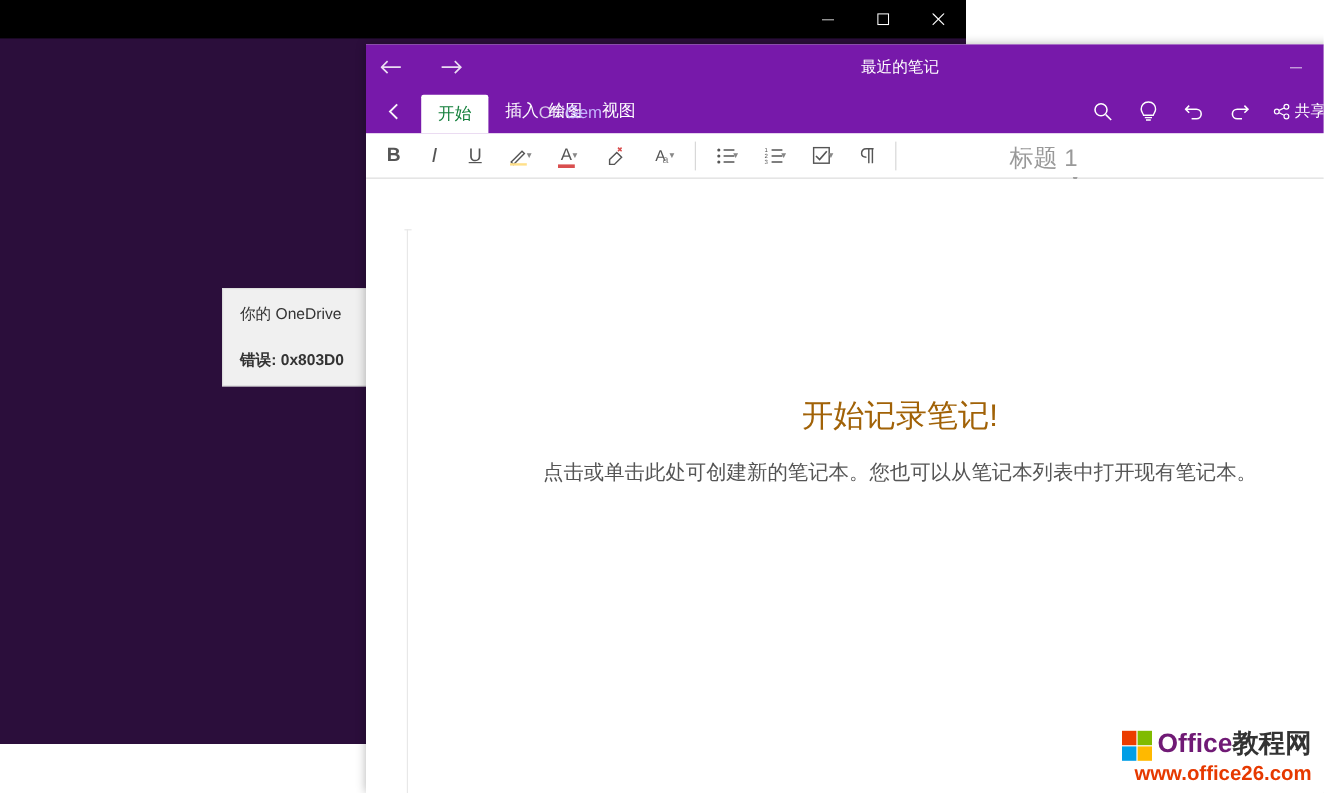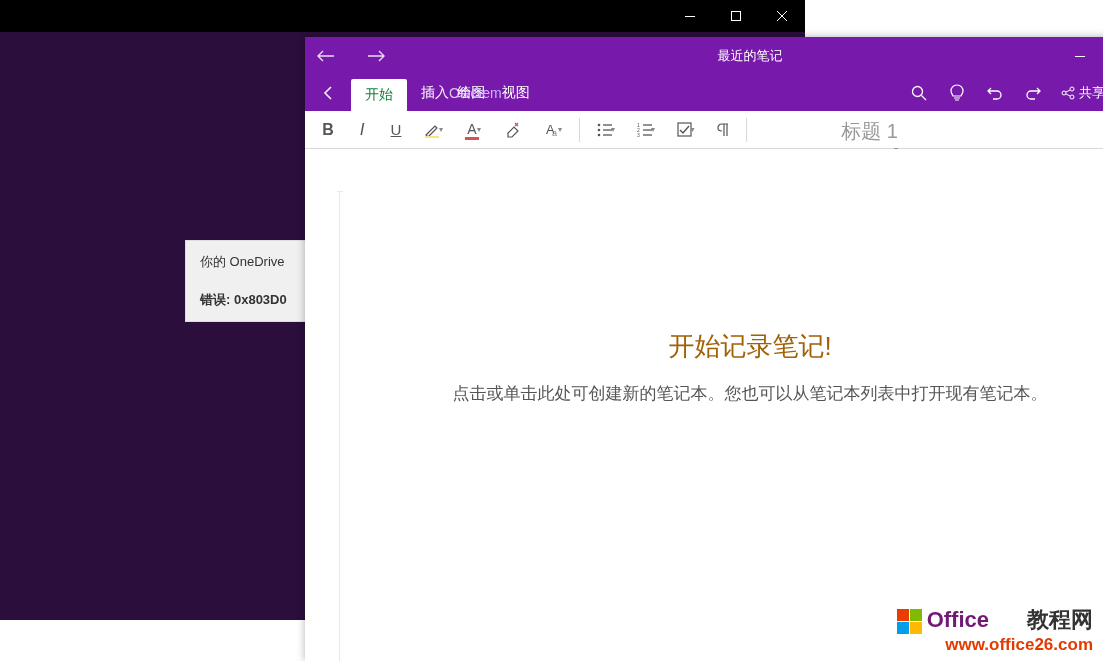--- a/index.html
+++ b/index.html
@@ -42,21 +42,21 @@
     .page-edge { position: absolute; left: 34px; top: 42px; bottom: 0; width: 4px; border-left: 1px solid #e8e8e8; }
     .page-edge::before { content: ''; position: absolute; top: 0; left: -3px; width: 6px; height: 6px; border-top: 1px solid #e8e8e8; }
     .empty-state { position: absolute; top: 180px; left: 50px; right: 50px; text-align: center; }
     .es-title { font-size: 26px; color: #a16207; margin-bottom: 16px; font-weight: 400; }
     .es-sub { font-size: 17px; color: #555; line-height: 1.6; }
 
     
     .watermark { position: absolute; right: 10px; bottom: 6px; text-align: right; }
     .wm-line1 { font-size: 22px; font-weight: 700; }
     .wm-line1 .o1 { color: #701a75; }
-    .wm-line1 .o2 { color: #333; margin-left: 38px; }
+    .wm-line1 .o2 { color: #333; }
     .wm-logo { display: inline-flex; width: 26px; height: 26px; flex-wrap: wrap; vertical-align: middle; margin-right: 4px; }
     .wm-logo span { width: 12px; height: 12px; margin: .5px; }
     .wm-line2 { font-size: 17px; color: #e63900; font-weight: 700; }
 
     svg { display: block; }
   </style>
 </head>
 <body>
 
 <div class="bg-window">

